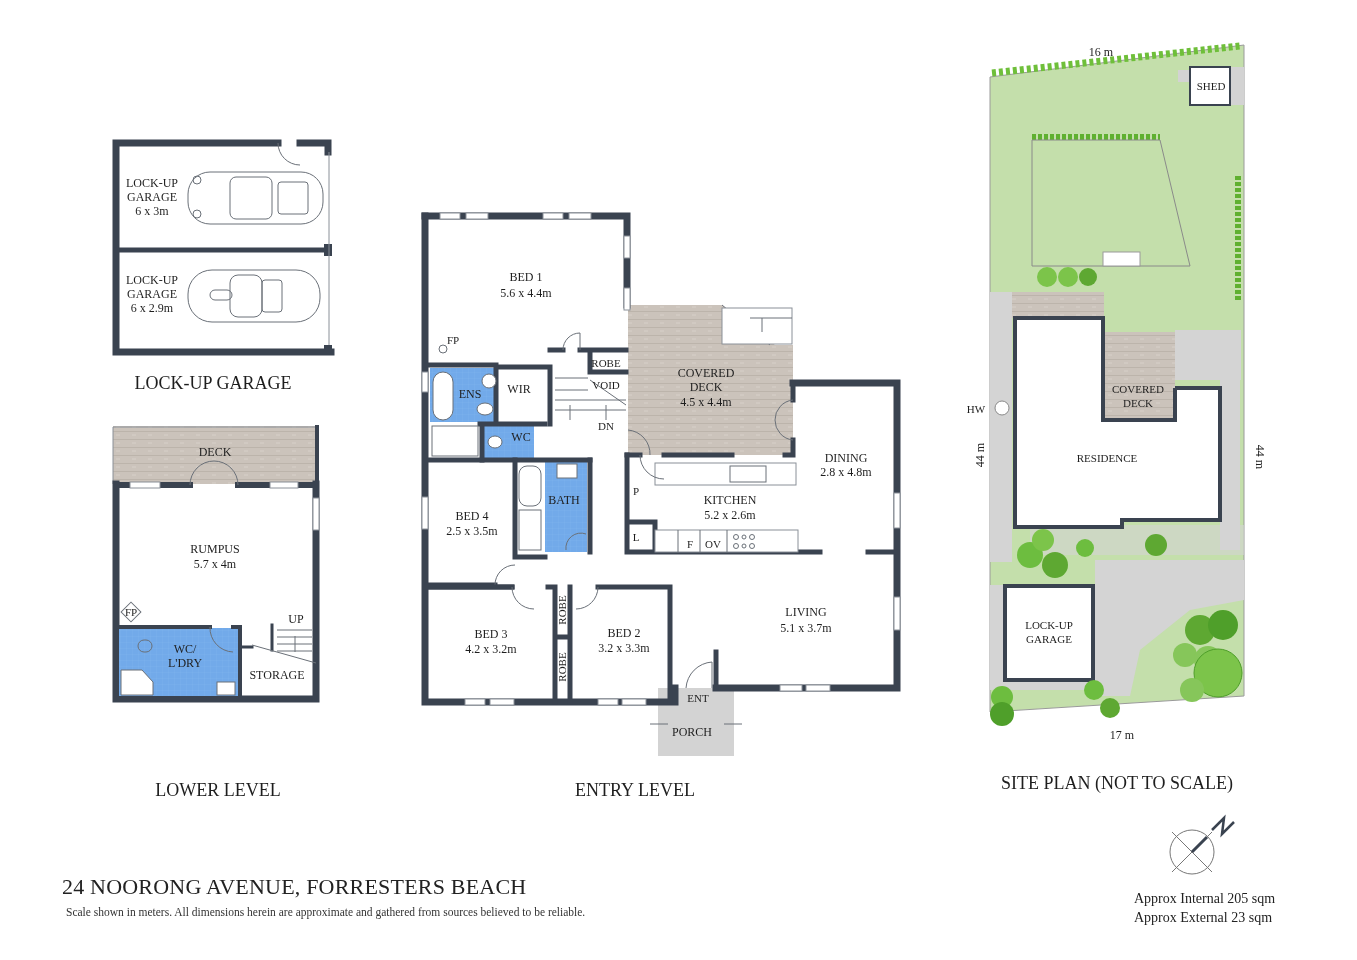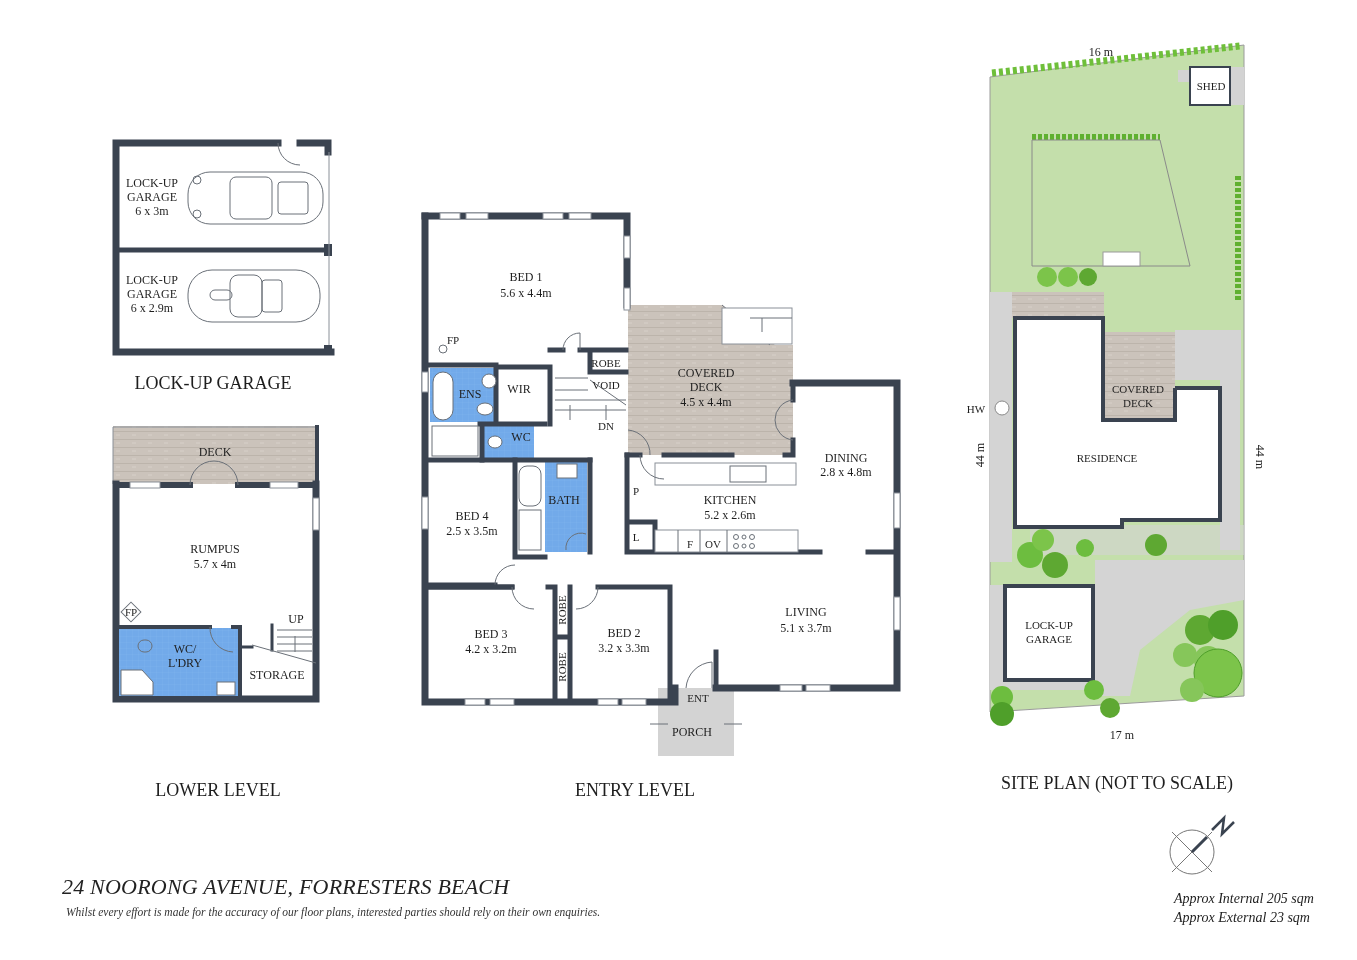--- a/index.html
+++ b/index.html
@@ -3,24 +3,24 @@
 <meta charset="utf-8">
 <style>
   html, body { margin:0; padding:0; background:#ffffff; }
   body { width:1357px; height:960px; position:relative; overflow:hidden;
          font-family:"Liberation Serif","DejaVu Serif",serif; color:#222; }
   svg { position:absolute; left:0; top:0; }
   .lbl { font-family:"Liberation Serif","DejaVu Serif",serif; fill:#1e1e1e; }
   .room { font-size:12px; }
   .small { font-size:11px; }
   .title { font-size:18px; }
-  .abs { position:absolute; white-space:nowrap;font-style:italic; }
+  .abs { position:absolute; white-space:nowrap; }
   #address { left:62px; top:874px; font-size:22px; letter-spacing:0.2px; }
   #disclaimer { left:66px; top:905px; font-size:11.5px; line-height:14px; color:#333; }
-  #areas { left:1174px; top:889px; font-size:14px; line-height:19px; color:#222; }
+  #areas { left:1134px; top:889px; font-size:14px; line-height:19px; color:#222; }
   .wall { fill:none; stroke:#3a4350; stroke-linecap:square; }
   .thin { fill:none; stroke:#6a7078; stroke-width:1; }
   .win  { fill:#fff; stroke:#8a9098; stroke-width:1; }
 </style>
 </head>
 <body>
 
 <svg width="1357" height="960" viewBox="0 0 1357 960" xmlns="http://www.w3.org/2000/svg">
   <defs>
     <pattern id="deckPat" width="16" height="8" patternUnits="userSpaceOnUse">
@@ -312,18 +312,18 @@
     <circle cx="1192" cy="852" r="22" fill="none" stroke="#777" stroke-width="1"></circle>
     <line x1="1172" y1="832" x2="1212" y2="872" stroke="#777" stroke-width="1"></line>
     <line x1="1212" y1="832" x2="1172" y2="872" stroke="#777" stroke-width="1"></line>
     <line x1="1192" y1="852" x2="1207" y2="837" stroke="#3a4350" stroke-width="3"></line>
     <path d="M1212 830 L1224 818 L1222 834 L1234 822" fill="none" stroke="#3a4350" stroke-width="2.5"></path>
   </g>
 </svg>
 
 <div class="abs" id="address">24 NOORONG AVENUE, FORRESTERS BEACH</div>
 <div class="abs" id="disclaimer">
-  <div>Whilst every effort is made for the accuracy of our floor plans, interested parties should rely on their own enquiries.</div>
+  <div>Scale shown in meters. All dimensions herein are approximate and gathered from sources believed to be reliable.</div>
 </div>
 <div class="abs" id="areas">
   <div>Approx Internal 205 sqm</div>
   <div>Approx External 23 sqm</div>
 </div>
 
 </body></html>

